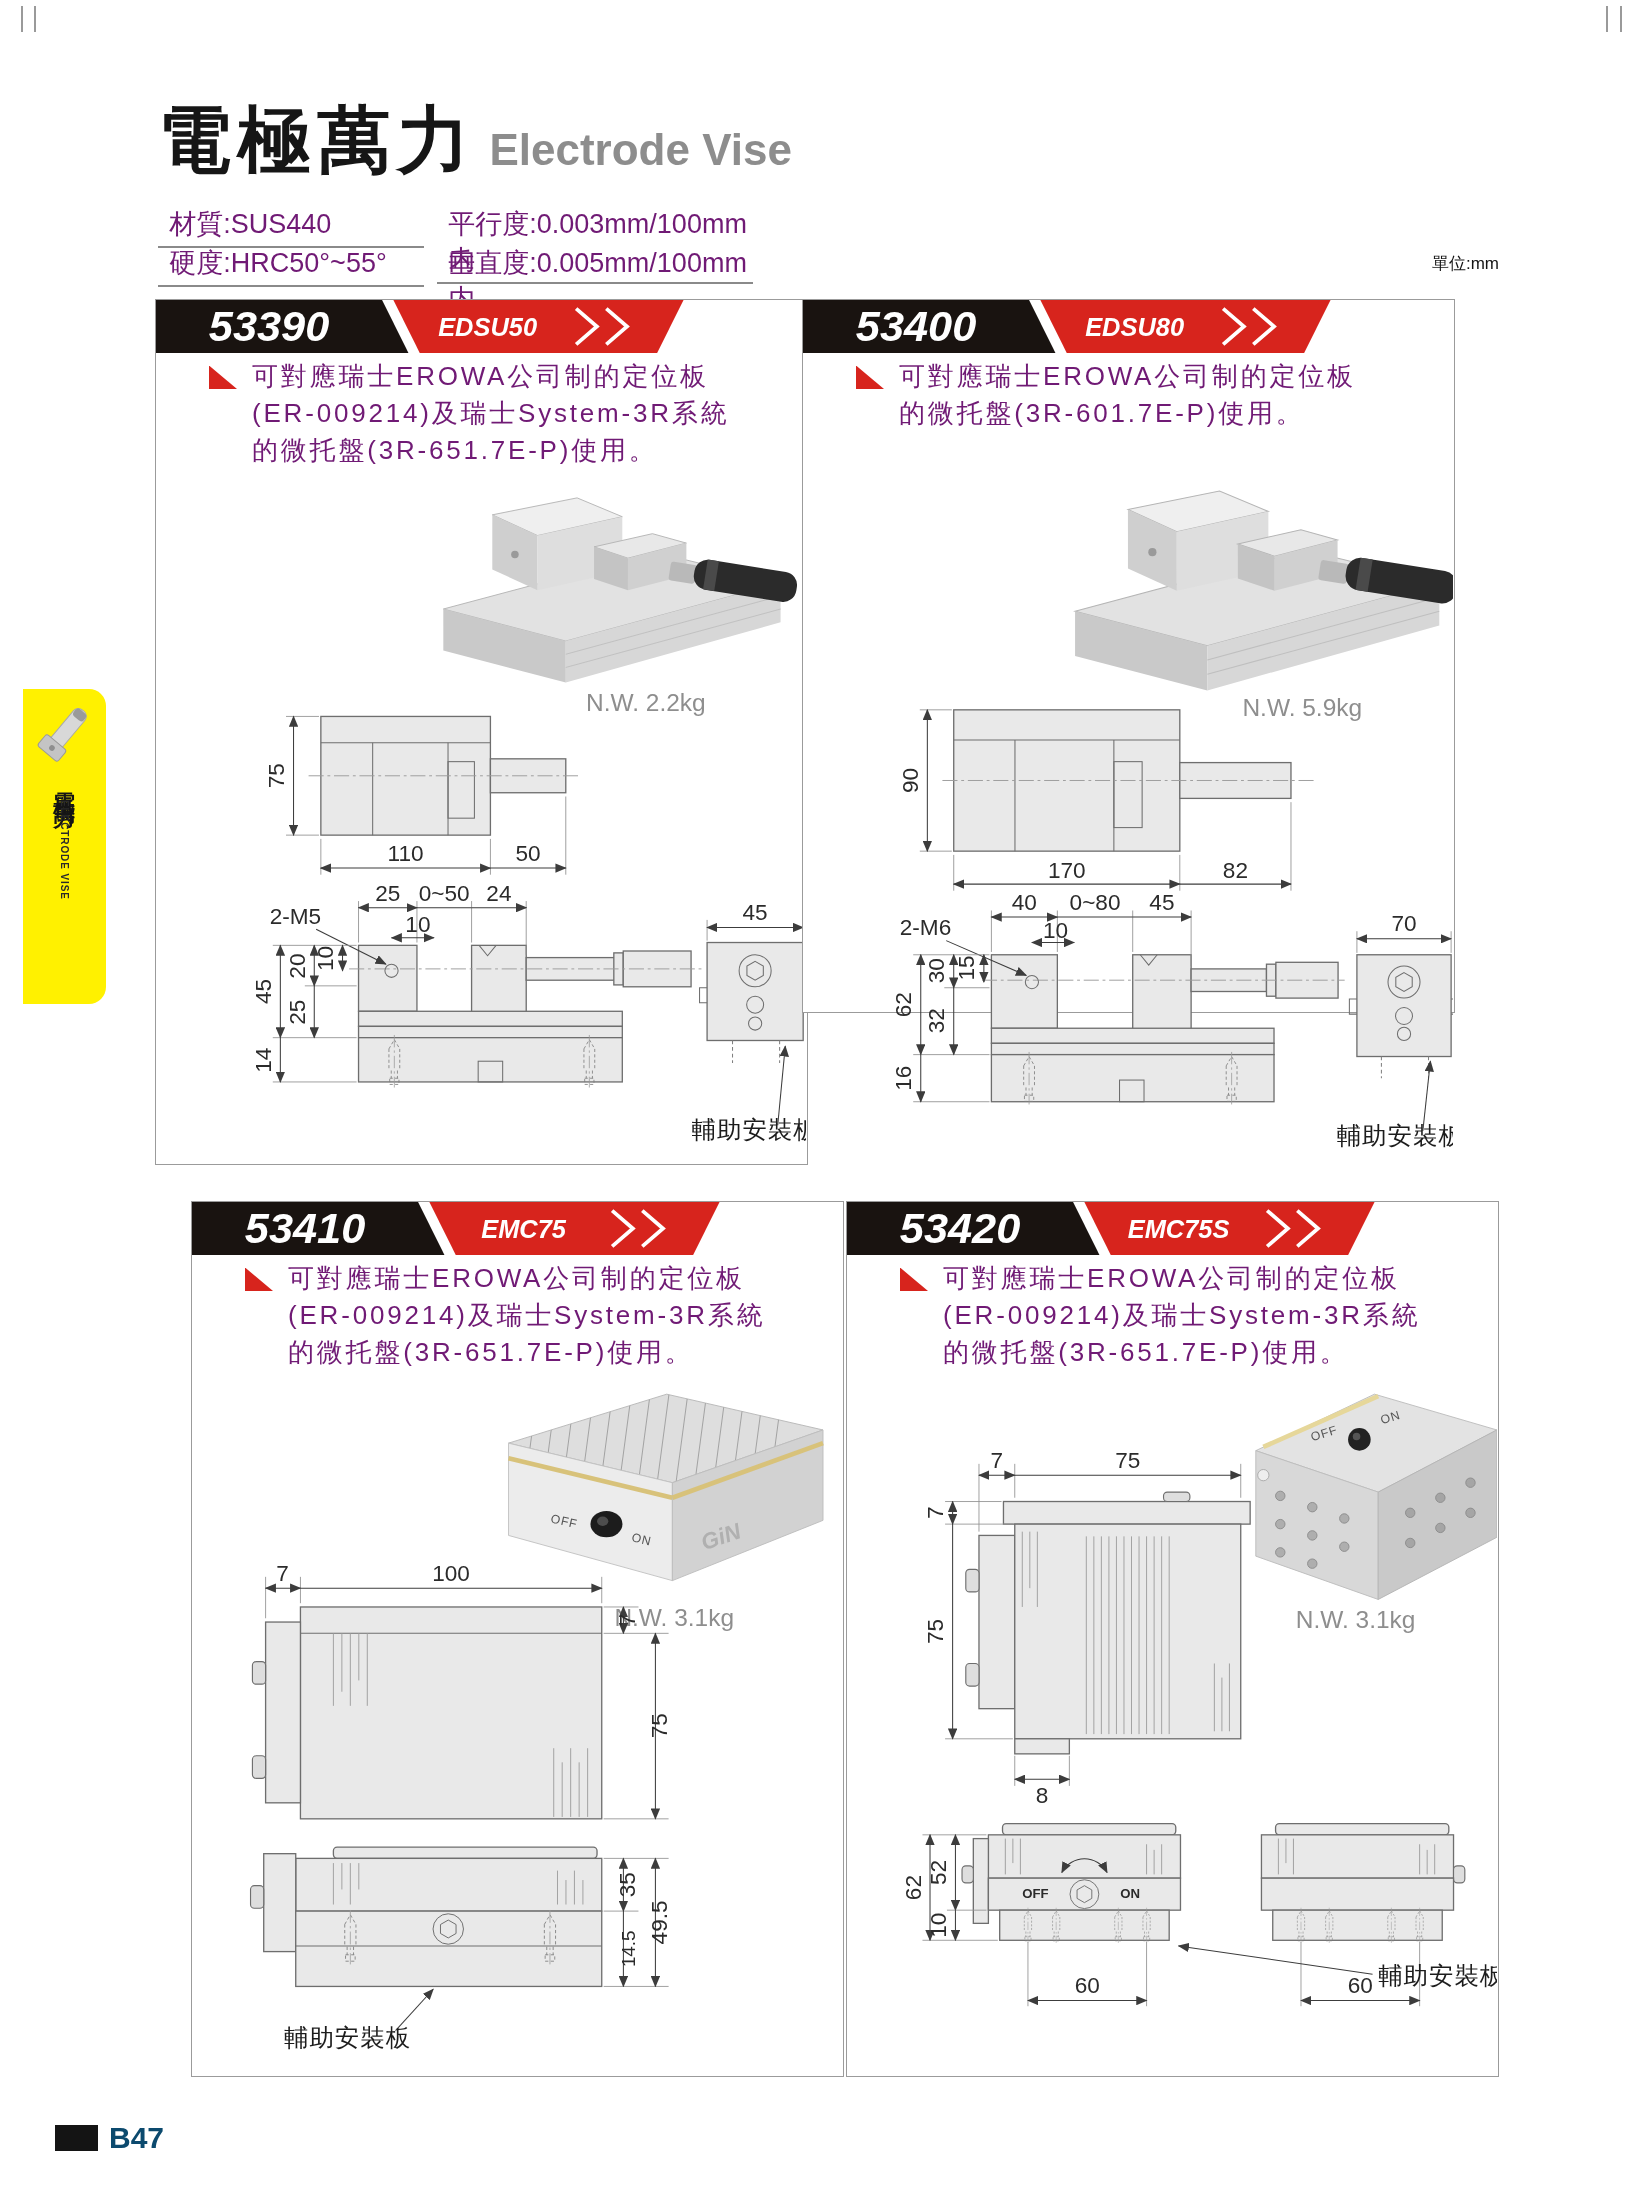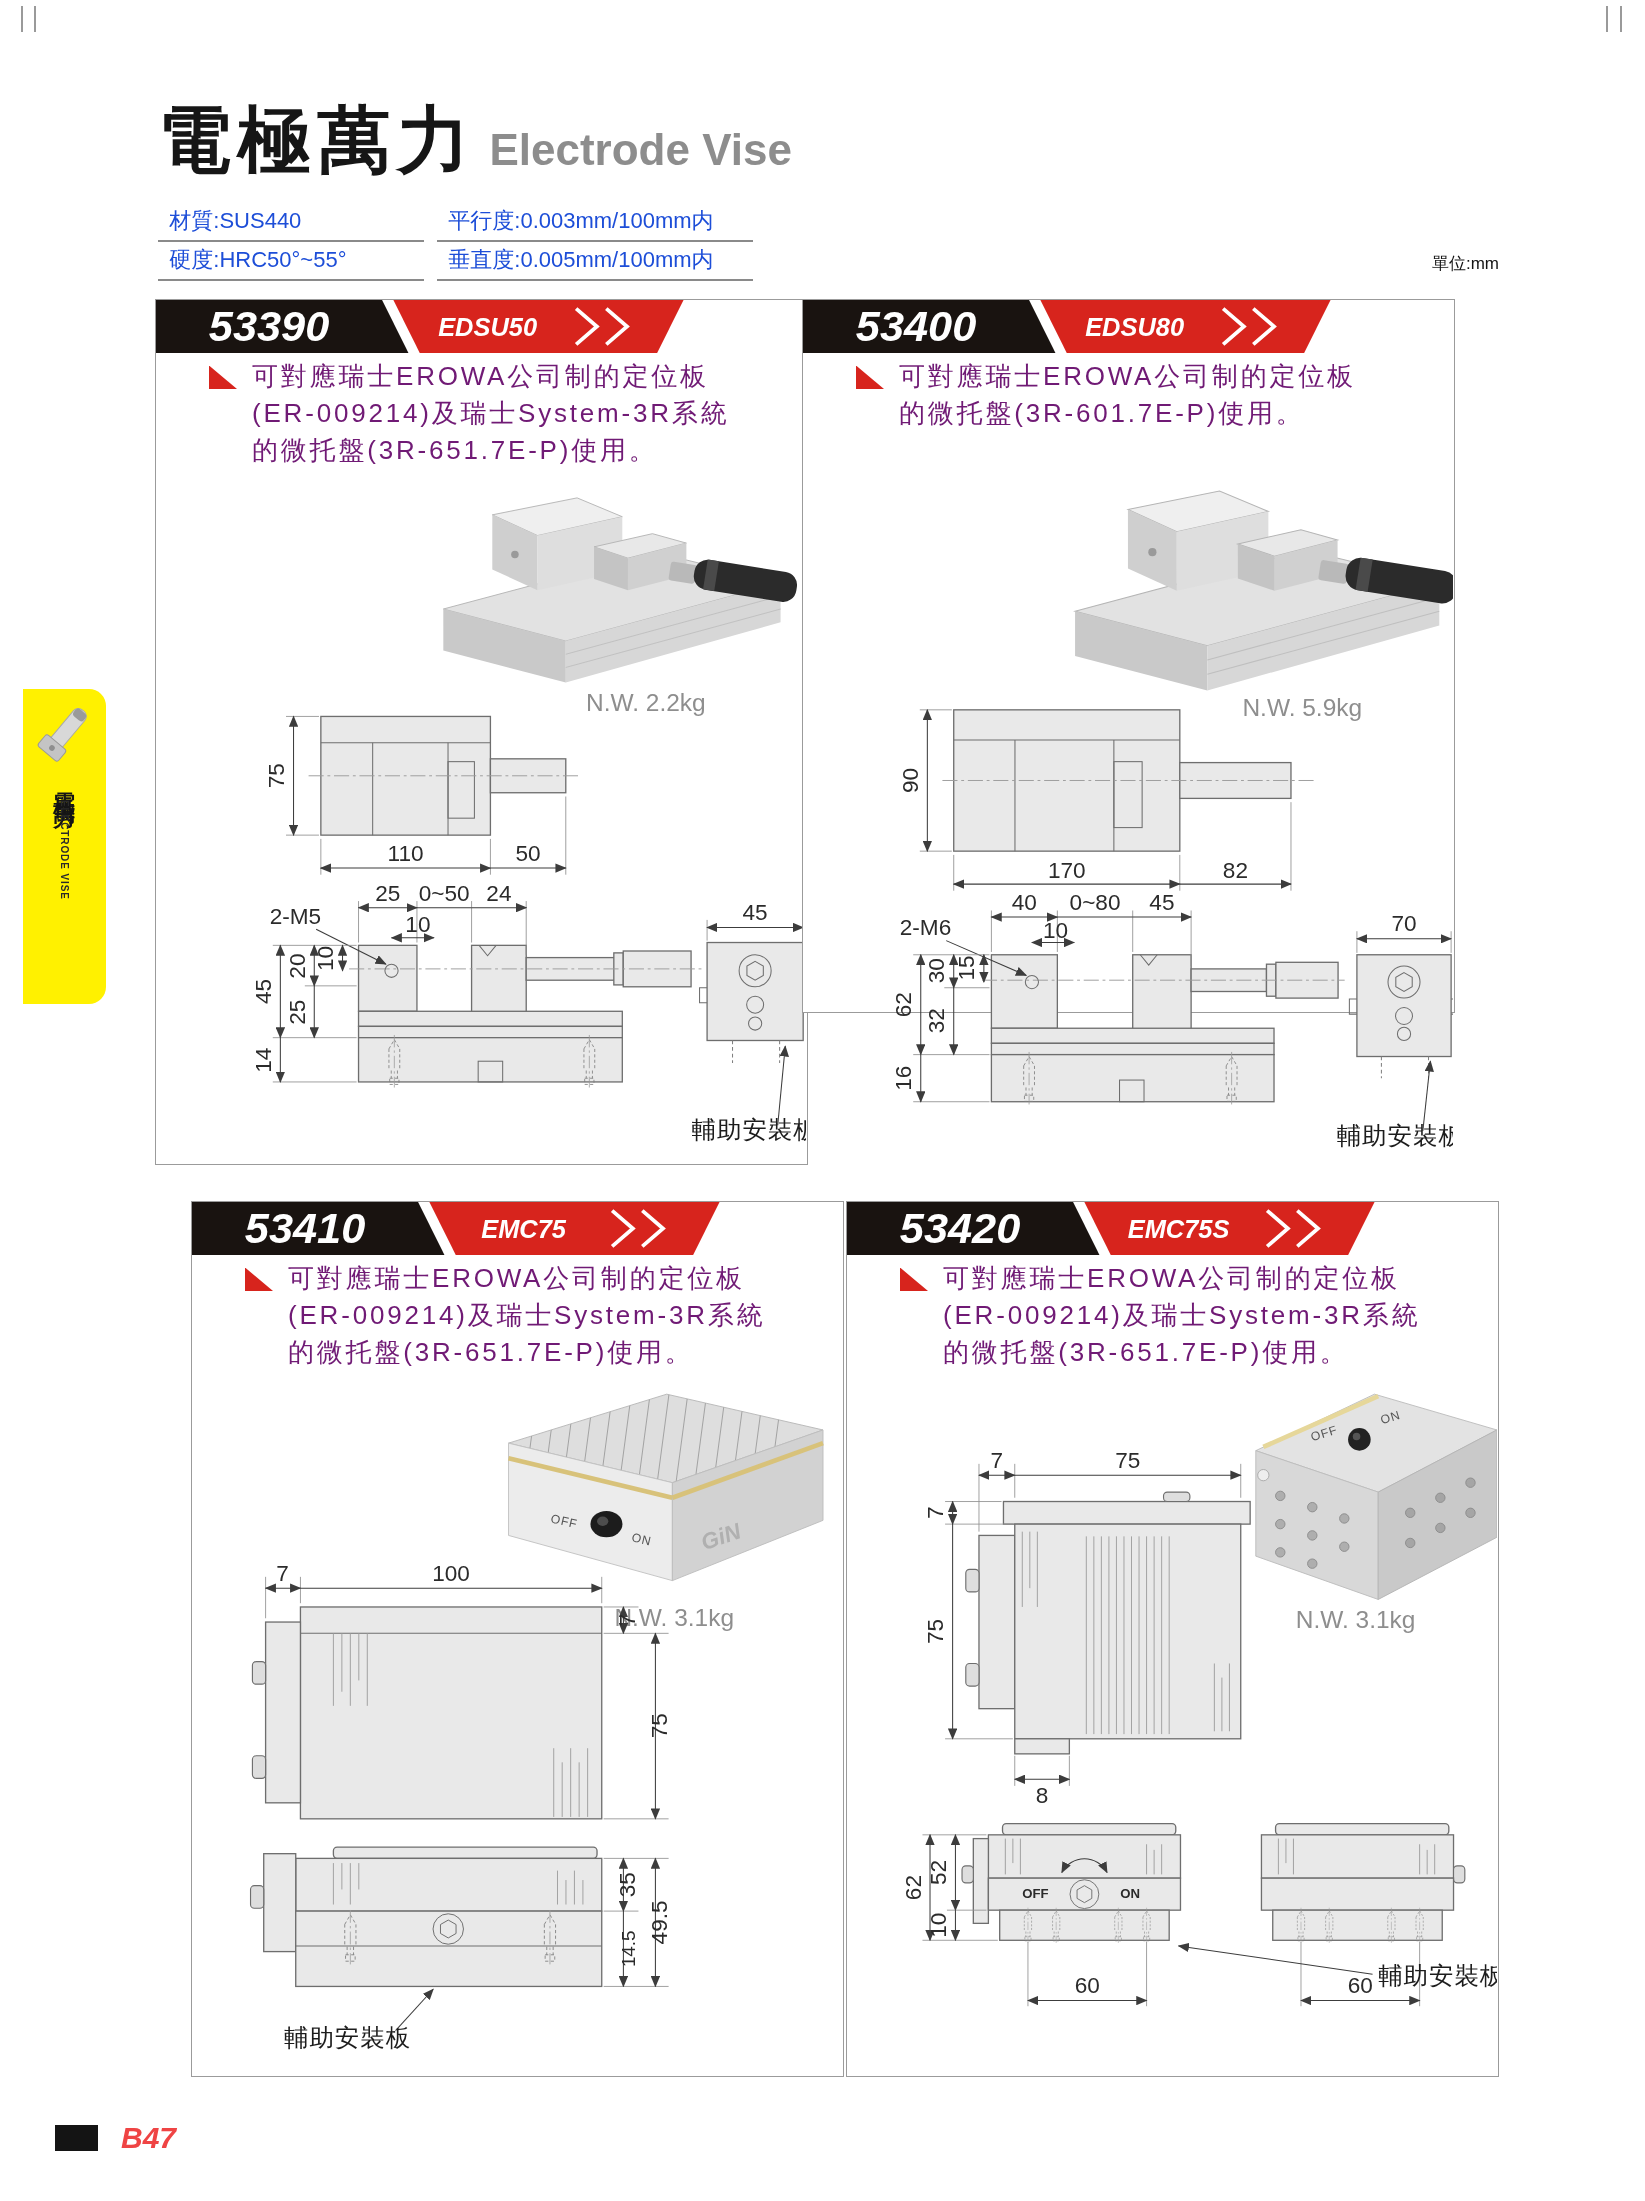--- a/index.html
+++ b/index.html
@@ -4,21 +4,21 @@
 <style>
   html,body{margin:0;padding:0;}
   body{width:1645px;height:2202px;background:#fff;position:relative;
        font-family:"Liberation Sans","DejaVu Sans",sans-serif;overflow:hidden;}
   .cropmark{position:absolute;width:1.9px;height:26px;background:#9a9a9a;}
   
   #title-block{position:absolute;left:158px;top:92px;white-space:nowrap;}
   .title-cjk{font-size:73px;font-weight:bold;color:#161616;letter-spacing:6.6px;}
   .title-en{font-size:44px;font-weight:bold;color:#8d8d8d;margin-left:13px;}
   
-  .spec-cell{position:absolute;font-size:22px;color:#1d4ed8;
+  .spec-cell{position:absolute;font-size:27px;color:#701a75;
              border-bottom:2.8px solid #8a8a8a;padding:3.8px 0 3.8px 11.3px;box-sizing:border-box;}
   #unit-label{position:absolute;left:1281px;top:252px;width:218px;text-align:right;
               font-size:17px;color:#141414;}
   
   .panel{position:absolute;width:653px;background:#fff;border:1.9px solid #9b9b9b;box-sizing:border-box;}
   #panel-1{left:155px;top:299px;height:866px;}
   #panel-2{left:802px;top:299px;height:714px;}
   #panel-3{left:155px;top:1201px;height:876px;margin-left:36px;}
   #panel-4{left:846px;top:1201px;height:876px;}
   .band{position:absolute;left:0;top:0;width:650px;height:53px;}
@@ -48,21 +48,21 @@
   
   #side-tab{position:absolute;left:22.6px;top:689px;width:83px;height:315px;background:#fff100;
             border-radius:0 17px 17px 0;display:flex;flex-direction:column;align-items:center;}
   #tab-cjk{writing-mode:vertical-rl;font-size:21.7px;font-weight:bold;color:#151515;
            letter-spacing:4.7px;margin-top:1.9px;}
   #tab-en{writing-mode:vertical-rl;font-size:10px;font-weight:bold;color:#2a2a2a;
           letter-spacing:0.9px;margin-top:5.6px;}
   
   #page-num{position:absolute;left:55px;top:2121px;display:flex;align-items:center;}
   #page-num .blackbox{display:inline-block;width:43px;height:26px;background:#141414;}
-  #page-num .pnum{font-size:30px;font-weight:bold;font-style:italic;color:#ef4444;margin-left:23px;}
+  #page-num .pnum{font-size:30px;font-weight:bold;color:#0c4a6e;margin-left:11px;}
 </style>
 </head>
 <body>
 
 <svg width="0" height="0" style="position:absolute" aria-hidden="true">
   <defs>
     <marker id="ar" viewBox="0 0 12 10" markerWidth="12" markerHeight="10" refX="11" refY="5" orient="auto-start-reverse" markerUnits="userSpaceOnUse">
       <path d="M0,0L12,5L0,10z" fill="#3c3c3c"></path>
     </marker>
     <g id="boltA">

